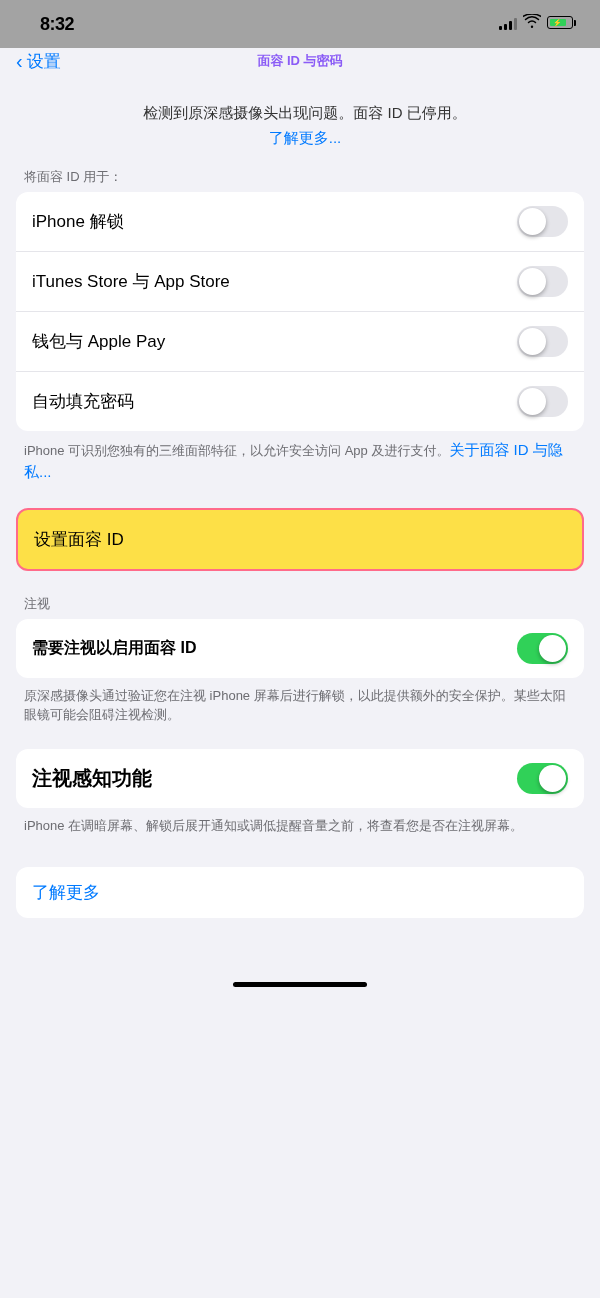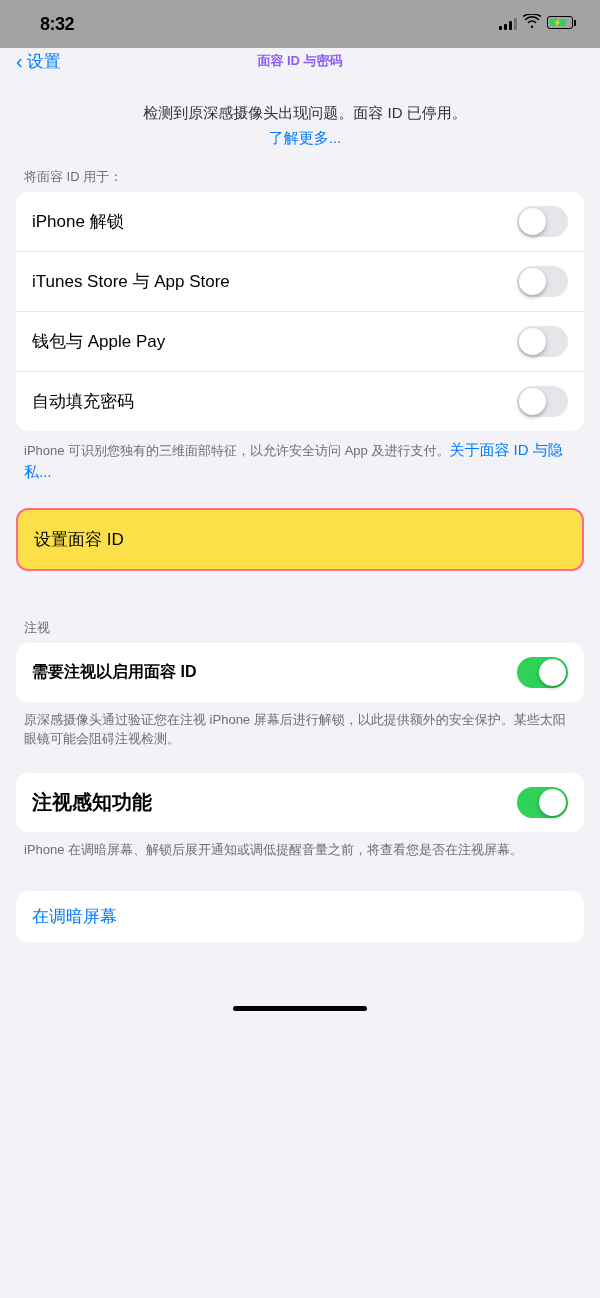--- a/index.html
+++ b/index.html
@@ -217,21 +217,21 @@
     }
     .setup-face-id-row {
       padding: 18px 16px;
       font-size: 17px;
       color: #000;
       cursor: pointer;
     }
 
     
     .attention-section {
-      margin-top: 32px;
+      margin-top: 8px;
     }
 
     
     .passcode-link {
       color: #007aff;
       font-size: 17px;
       padding: 16px 24px;
       display: block;
       cursor: pointer;
     }
@@ -364,21 +364,21 @@
     </div>
   </div>
   <div class="section-note">
     iPhone 在调暗屏幕、解锁后展开通知或调低提醒音量之前，将查看您是否在注视屏幕。
   </div>
 </div>
 
 <div class="spacer-md"></div>
 <div class="card">
   <div class="card-row" style="border-bottom:none;">
-    <a class="passcode-link" style="padding:0;">在调暗屏幕</a>
+    <a class="passcode-link" style="padding:0;">了解更多</a>
   </div>
 </div>
 
 <div class="spacer-lg"></div>
 <div class="spacer-lg"></div>
 <div class="home-indicator">
   <div class="home-bar"></div>
 </div>
 
 </body></html>

